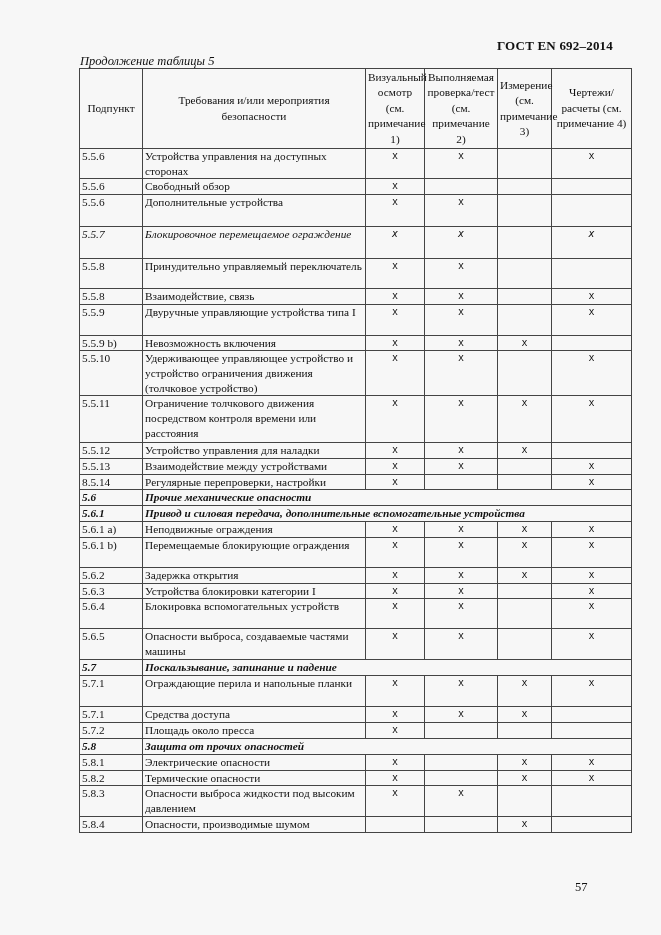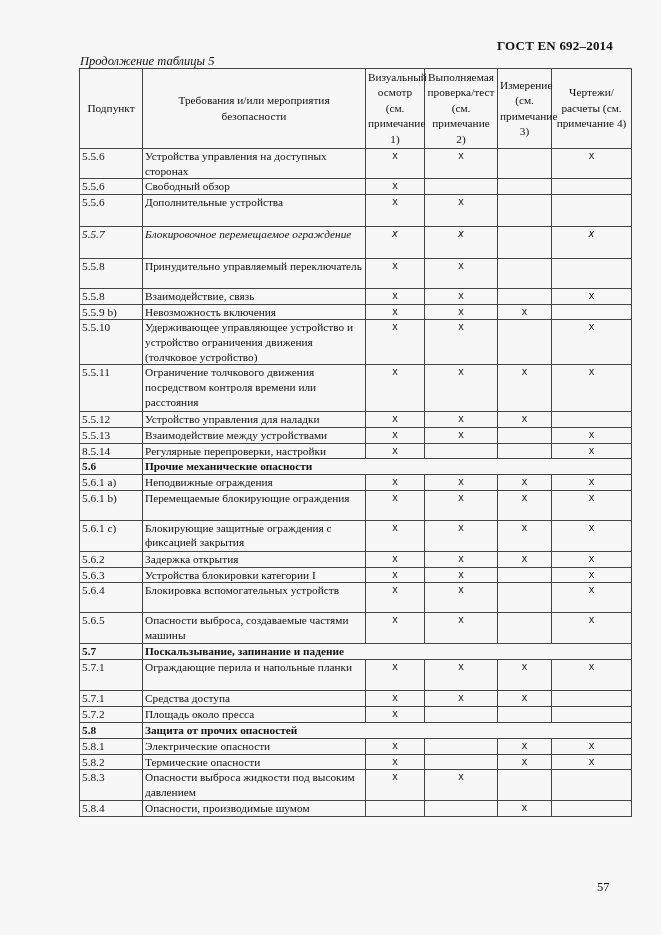--- a/index.html
+++ b/index.html
@@ -7,33 +7,33 @@
     width: 661px; height: 935px; background: #f7f7f7; position: relative; overflow: hidden;
     font-family: "Liberation Serif", "DejaVu Serif", serif; color: #111;
   }
   .doc-code {
     position: absolute; right: 48px; top: 38px; font-weight: bold; font-size: 13px; letter-spacing: 0.2px;
   }
   .caption {
     position: absolute; left: 80px; top: 54px; font-style: italic; font-size: 12.5px;
   }
   .page-num {
-    position: absolute; left: 597px; top: 880px; font-size: 12.5px;
+    position: absolute; left: 575px; top: 880px; font-size: 12.5px;
   }
   table.main {
     position: absolute; left: 79px; top: 68px; width: 552px;
     border-collapse: collapse; table-layout: fixed; font-size: 11.3px; line-height: 14.6px;
   }
   table.main td, table.main th {
     border: 1px solid #444; padding: 0 2px; vertical-align: top; font-weight: normal;
   }
   table.main th { vertical-align: middle; text-align: center; line-height: 15.5px; }
   th.c-sub { text-align: left; }
   td.mark { text-align: center; vertical-align: middle; font-family: "DejaVu Sans Mono", monospace; font-size: 10px; }
-  tr.section td { font-weight: bold; }
+  tr.section td { font-weight: bold; font-style: italic; }
   .col-sub { width: 63px; } .col-req { width: 223px; }
   .col-v { width: 59px; } .col-p { width: 73px; } .col-m { width: 54px; } .col-d { width: 80px; }
 </style>
 </head>
 <body>
 
 <div class="doc-code">ГОСТ EN 692–2014</div>
 <div class="caption">Продолжение таблицы 5</div>
 
 <table class="main">
@@ -97,20 +97,28 @@
         <td class="mark"></td>
       </tr>
       <tr style="height: 14px;">
         <td>5.5.8</td>
         <td>Взаимодействие, связь</td>
         <td class="mark">x</td>
         <td class="mark">x</td>
         <td class="mark"></td>
         <td class="mark">x</td>
       </tr>
+      <tr style="height: 31px;">
+        <td>5.5.9</td>
+        <td>Двуручные управляющие устройства типа I</td>
+        <td class="mark">x</td>
+        <td class="mark">x</td>
+        <td class="mark"></td>
+        <td class="mark">x</td>
+      </tr>
       <tr style="height: 15px;">
         <td>5.5.9 b)</td>
         <td>Невозможность включения</td>
         <td class="mark">x</td>
         <td class="mark">x</td>
         <td class="mark">x</td>
         <td class="mark"></td>
       </tr>
       <tr style="height: 45px;">
         <td>5.5.10</td>
@@ -149,39 +157,35 @@
         <td>Регулярные перепроверки, настройки</td>
         <td class="mark">x</td>
         <td class="mark"></td>
         <td class="mark"></td>
         <td class="mark">x</td>
       </tr>
       <tr class="section" style="height: 16px;">
         <td>5.6</td>
         <td colspan="5">Прочие механические опасности</td>
       </tr>
+      <tr class="section" style="height: 16px;">
+        <td>5.6.1</td>
+        <td colspan="5">Привод и силовая передача, дополнительные вспомогательные устройства</td>
+      </tr>
       <tr style="height: 15px;">
         <td>5.6.1 a)</td>
         <td>Неподвижные ограждения</td>
         <td class="mark">x</td>
         <td class="mark">x</td>
         <td class="mark">x</td>
         <td class="mark">x</td>
       </tr>
       <tr style="height: 30px;">
         <td>5.6.1 b)</td>
         <td>Перемещаемые блокирующие ограждения</td>
-        <td class="mark">x</td>
-        <td class="mark">x</td>
-        <td class="mark">x</td>
-        <td class="mark">x</td>
-      </tr>
-      <tr style="height: 31px;">
-        <td>5.6.1 c)</td>
-        <td>Блокирующие защитные ограждения с фиксацией закрытия</td>
         <td class="mark">x</td>
         <td class="mark">x</td>
         <td class="mark">x</td>
         <td class="mark">x</td>
       </tr>
       <tr style="height: 16px;">
         <td>5.6.2</td>
         <td>Задержка открытия</td>
         <td class="mark">x</td>
         <td class="mark">x</td>

